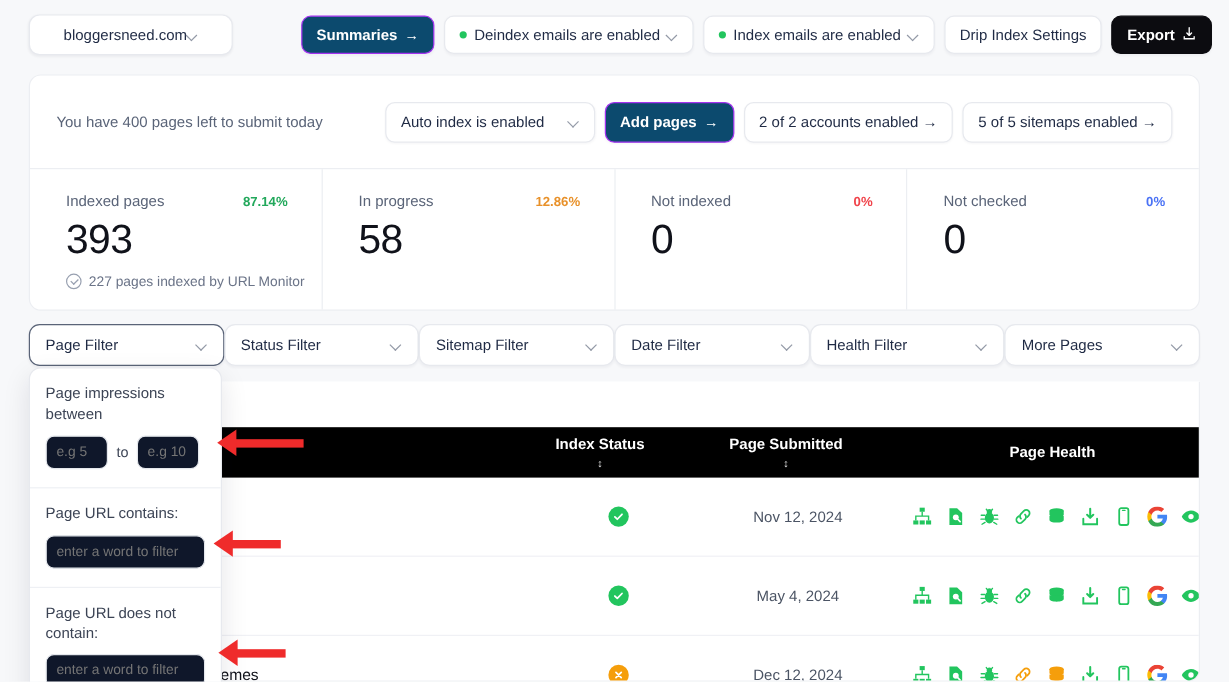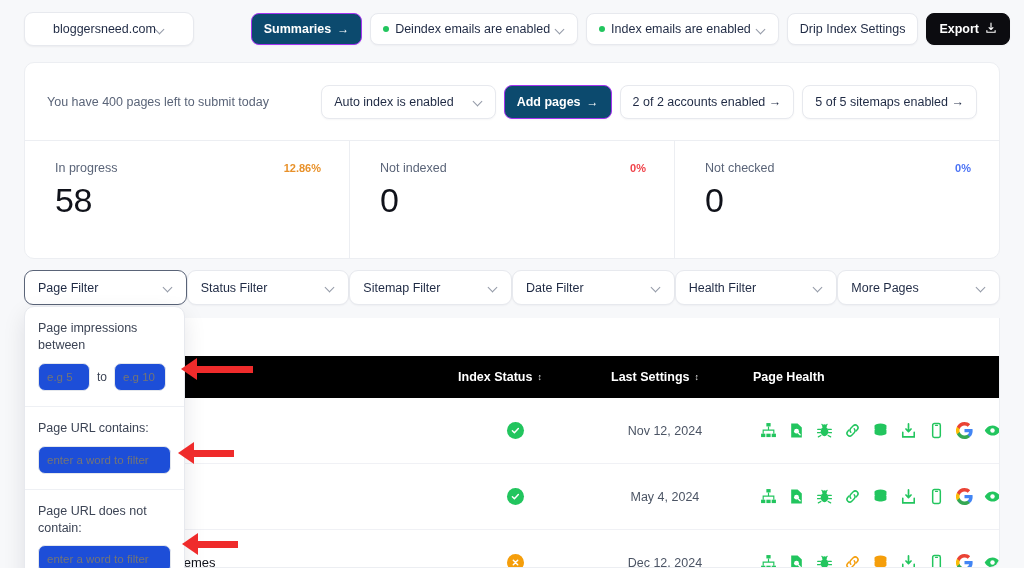--- a/index.html
+++ b/index.html
@@ -139,21 +139,21 @@
     border-radius: 0 0 10px 10px;
     overflow: hidden;
   }
   .thead {
     position: absolute; left: 0; top: 38px;
     width: 976px; height: 42px;
     background: #000;
     display: flex; align-items: center;
     color: #fff; font-size: 12.5px; font-weight: bold;
   }
-  .th { display:flex; align-items:center; gap:5px; }
+  .th { display:flex; align-items:center; gap:5px;flex-direction:column; }
   .th.c-url     { width: 400px; padding-left: 22px; }
   .th.c-status  { width: 150px; justify-content: center; }
   .th.c-sub     { width: 160px; justify-content: center; }
   .th.c-health  { width: 266px; padding-left: 18px; }
   .sorter { display:inline-block; font-size: 9px; line-height: 9px; opacity:.9; }
 
   .tbody { position: absolute; left: 0; top: 80px; width: 976px; }
   .tr {
     height: 66px;
     display: flex; align-items: center;
@@ -186,21 +186,21 @@
     overflow: hidden;
   }
   .dd-sec { padding: 13px 13px 15px 13px; border-bottom: 1px solid #eef0f4; }
   .dd-sec:last-child { border-bottom: none; }
   .dd-label { font-size: 12.5px; color: #3c4455; line-height: 1.35; margin-bottom: 9px; }
   .dd-inputs { display: flex; align-items: center; gap: 7px; }
   .dd-input {
     height: 28px;
     border: 1px solid #e4e7ec;
     border-radius: 7px;
-    background: #1d4ed8;
+    background: #0f172a;
     font-size: 11.5px;
     color: #b2b8c4;
     font-family: "Liberation Sans", sans-serif;
     padding: 0 8px;
     width: 100%;
     outline: none;
   }
   .dd-input.small { width: 52px; }
   .dd-to { font-size: 12px; color: #3c4455; }
 
@@ -278,20 +278,31 @@
         <span>2 of 2 accounts enabled →</span>
       </div>
 
       <div class="btn" style="height:34px;">
         <span>5 of 5 sitemaps enabled →</span>
       </div>
     </div>
 
     <div class="stats">
 
+      <div class="stat">
+        <div class="stat-head">
+          <span class="stat-label">Indexed pages</span>
+          <span class="stat-pct" style="color:#22a85b">87.14%</span>
+        </div>
+        <div class="stat-value">393</div>
+        <div class="stat-sub">
+          <span class="circ-check"></span>
+          <span>227 pages indexed by URL Monitor</span>
+        </div>
+      </div>
 
       <div class="stat">
         <div class="stat-head">
           <span class="stat-label">In progress</span>
           <span class="stat-pct" style="color:#e8912a">12.86%</span>
         </div>
         <div class="stat-value">58</div>
       </div>
 
       <div class="stat">
@@ -344,21 +355,21 @@
 
     <div class="thead">
       <div class="th c-url">
         <span></span>
       </div>
       <div class="th c-status">
         <span>Index Status</span>
         <span class="sorter">↕</span>
       </div>
       <div class="th c-sub">
-        <span>Last Settings</span>
+        <span>Page Submitted</span>
         <span class="sorter">↕</span>
       </div>
       <div class="th c-health">
         <span>Page Health</span>
       </div>
     </div>
 
     <div class="tbody">
 
       <div class="tr">

